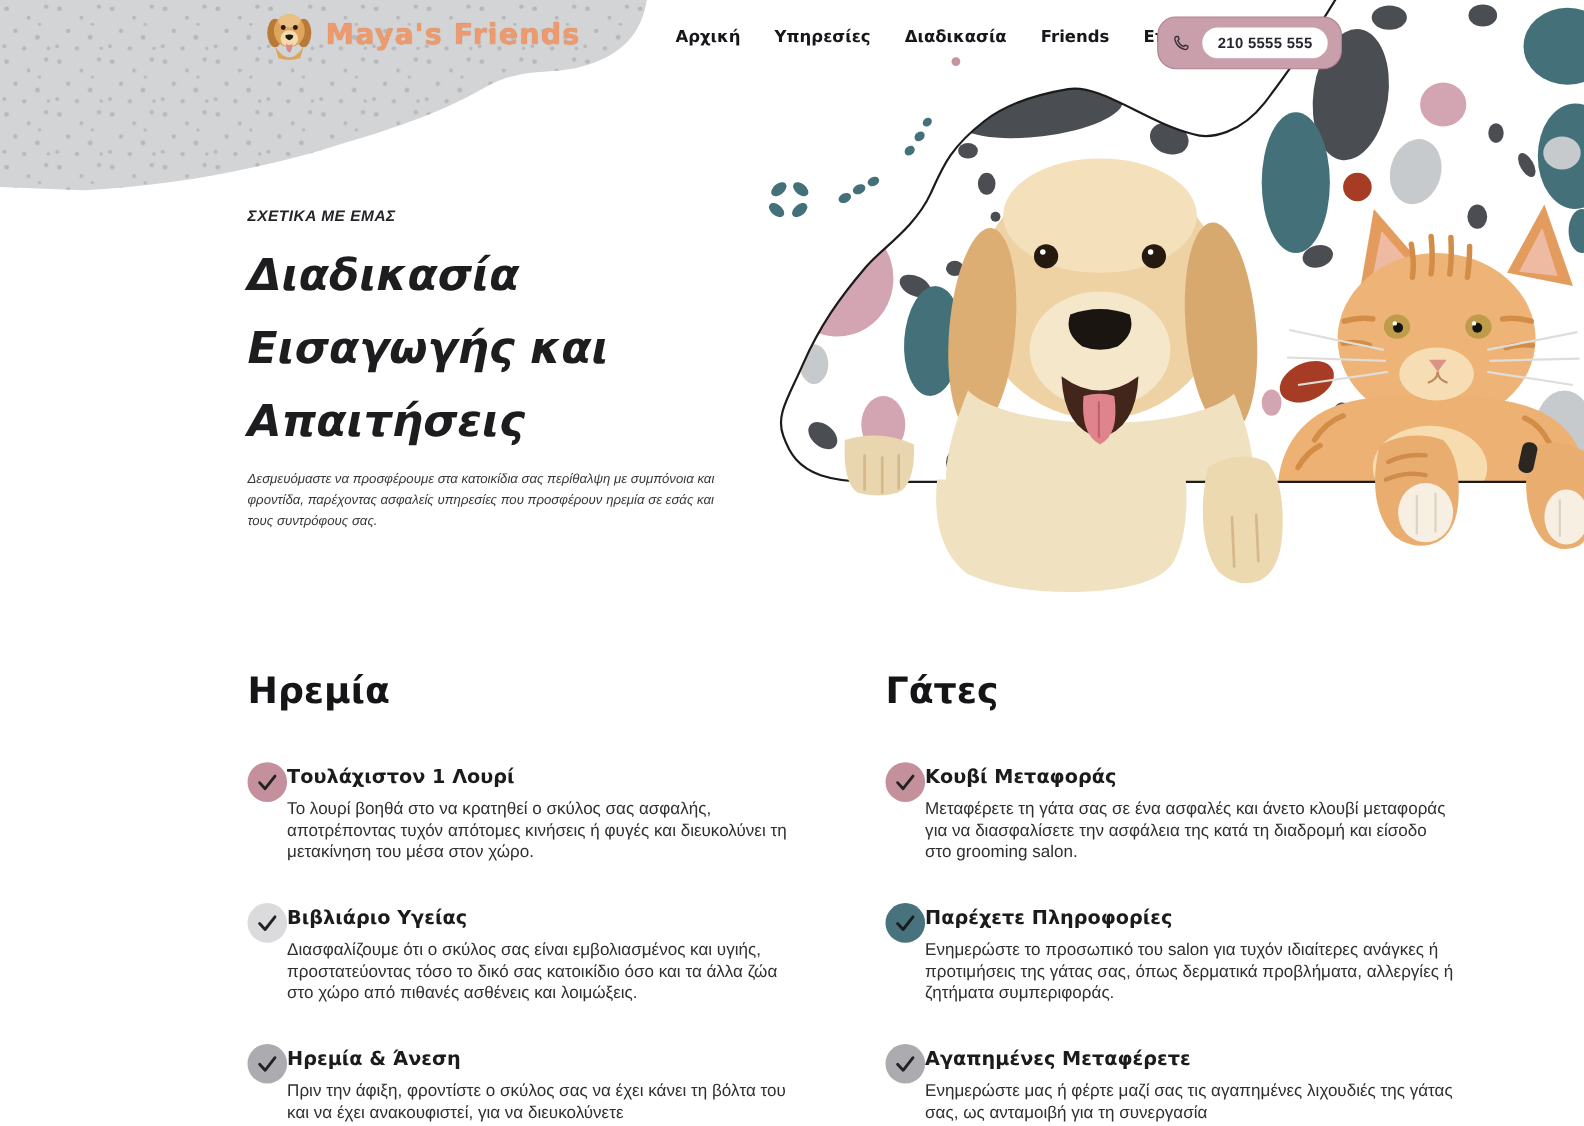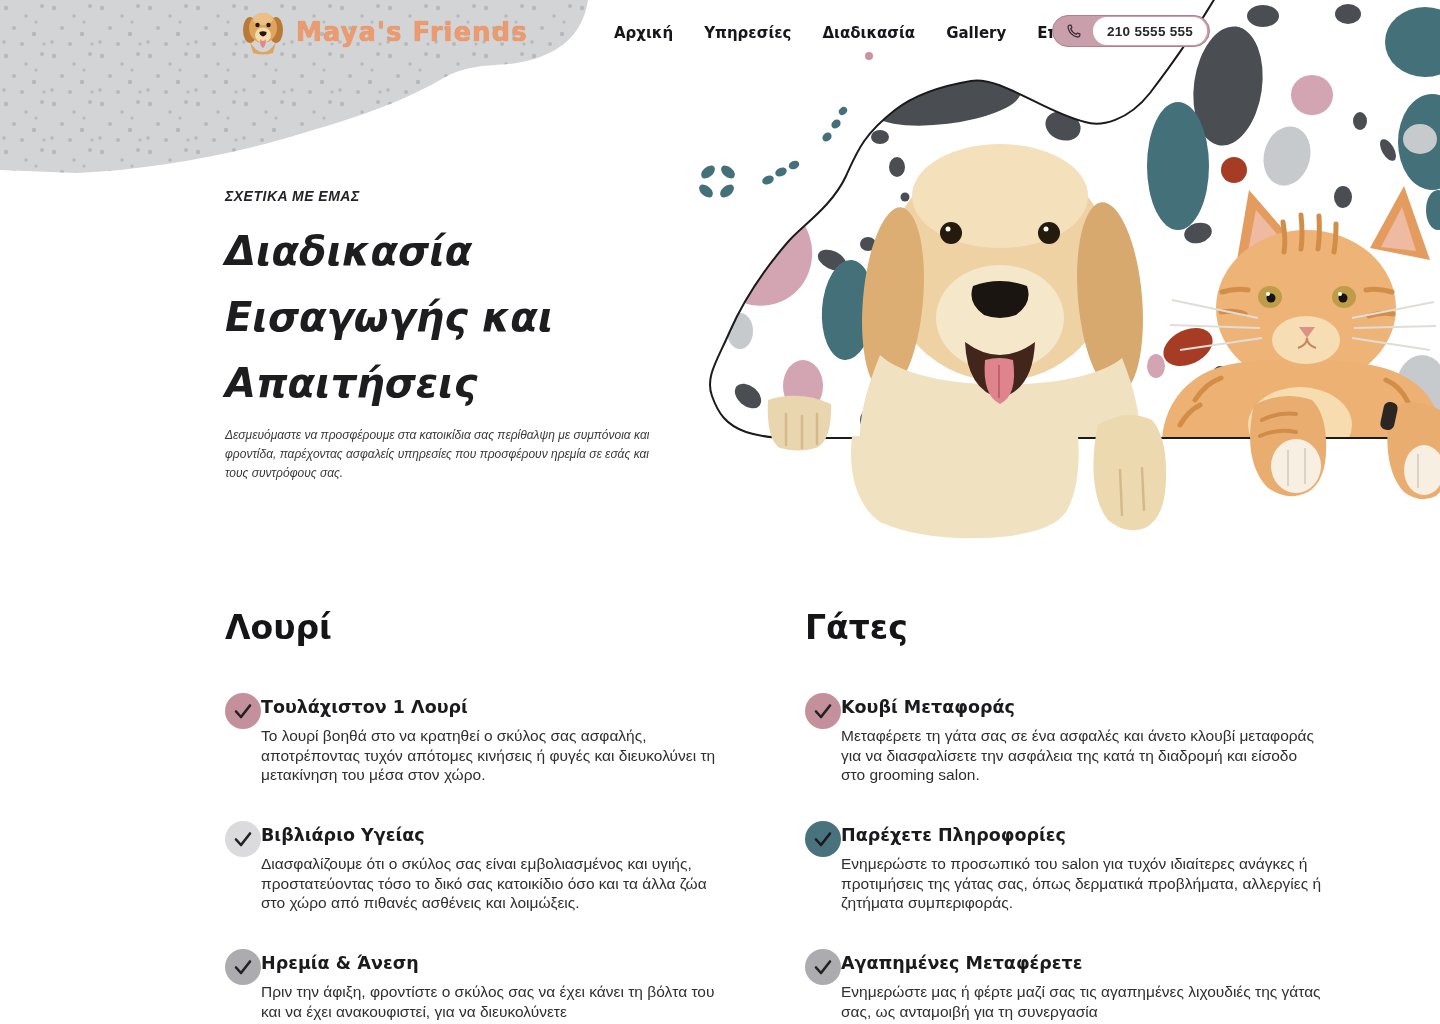--- a/index.html
+++ b/index.html
@@ -11,22 +11,22 @@
   .header-blob { position:absolute; left:0; top:0; z-index:0; }
   header { position:absolute; left:0; top:0; width:1440px; height:70px; z-index:5;margin-left:12px; }
   .logo { position:absolute; left:228px; top:8px; display:flex; align-items:center; gap:10px; cursor:pointer; }
   .logo-text { font-family:"DejaVu Sans", sans-serif; font-weight:700; font-size:26px;
                color:#ed9a6e; letter-spacing:1px; text-shadow:0 0 1px #c97a4b; }
   nav { position:absolute; left:602px; top:24px; display:flex; gap:31px; }
   .nav-item { position:relative; font-family:"DejaVu Sans", sans-serif; font-weight:700;
               font-size:15px; color:#17171b; text-decoration:none; cursor:pointer; }
   .nav-item.active::after { content:''; position:absolute; left:50%; transform:translateX(-50%);
               bottom:-18px; width:8px; height:8px; border-radius:50%; background:#c794a0; }
-  .phone-pill { position:absolute; left:1040px; top:15px; height:32px; display:flex; align-items:center;
-              background:#c99fab; border:1px solid #b2808d; border-radius:17px; padding:0 2px 0 0; cursor:pointer; }
+  .phone-pill { position:absolute; left:1040px; top:15px; height:48px; display:flex; align-items:center;
+              background:#c99fab; border:1px solid #b2808d; border-radius:17px; padding:0 12px 0 0; cursor:pointer; }
   .phone-icon-wrap { width:40px; display:flex; justify-content:center; align-items:center; }
   .phone-num { background:#ffffff; border-radius:14px; height:28px; display:flex; align-items:center;
               padding:0 14px; font-weight:700; font-size:13.5px; color:#26262e; letter-spacing:0.3px; }
 
   
   .about { position:absolute; left:225px; top:188px; width:440px; z-index:2;font-style:italic; }
   .eyebrow { font-size:14px; font-weight:700; color:#242428; letter-spacing:0.5px; }
   h1 { font-family:"DejaVu Sans", sans-serif; font-weight:700; font-size:40px; line-height:66px;
        color:#1d1d1f; width:390px; margin-top:14px; }
   .about p { margin-top:10px; font-size:12px; line-height:19px; color:#38383a; width:428px; }
@@ -263,42 +263,42 @@
         <path d="M20,31 Q23,35 26,31 Q25.5,39 23,40 Q20.5,39 20,31 Z" fill="#e2868e"></path>
         <path d="M10,34 Q16,44 23,44 Q30,44 36,34 L33,45 Q23,48 13,45 Z" fill="#dfa45e"></path>
       </svg>
       <span class="logo-text">Maya's Friends</span>
     </div>
 
     <nav>
       <a class="nav-item">Αρχική</a>
       <a class="nav-item">Υπηρεσίες</a>
       <a class="nav-item active">Διαδικασία</a>
-      <a class="nav-item">Gallery</a>
+      <a class="nav-item">Friends</a>
       <a class="nav-item">Επικοινωνία</a>
     </nav>
 
     <a class="phone-pill">
       <span class="phone-icon-wrap">
         <svg width="17" height="17" viewBox="0 0 24 24">
           <path d="M7 3 C5 3 3.8 5 4.4 7.2 C6 13.2 10.8 18 16.8 19.6 C19 20.2 21 19 21 17 L21 15.4 L17.4 14.3 L15.9 15.9 C13 14.8 9.2 11 8.1 8.1 L9.7 6.6 L8.6 3 Z" fill="none" stroke="#3a3038" stroke-width="1.8" stroke-linejoin="round"></path>
         </svg>
       </span>
       <span class="phone-num">210 5555 555</span>
     </a>
   </header>
 
   <section class="about">
     <div class="eyebrow">ΣΧΕΤΙΚΑ ΜΕ ΕΜΑΣ</div>
     <h1>Διαδικασία Εισαγωγής και Απαιτήσεις</h1>
     <p>Δεσμευόμαστε να προσφέρουμε στα κατοικίδια σας περίθαλψη με συμπόνοια και φροντίδα, παρέχοντας ασφαλείς υπηρεσίες που προσφέρουν ηρεμία σε εσάς και τους συντρόφους σας.</p>
   </section>
 
   <section class="col col-dogs">
-    <h2>Λουρί</h2>
+    <h2>Ηρεμία</h2>
 
     <div class="item">
       <span class="check" data-color="pink">
         <svg width="36" height="36" viewBox="0 0 36 36">
             <path d="M11,18.5 L16,24 L25,12.5" stroke="#222" stroke-width="2.6" fill="none" stroke-linecap="round" stroke-linejoin="round"></path>
           </svg>
       </span>
       <div class="item-body">
         <h3>Τουλάχιστον 1 Λουρί</h3>
         <p>Το λουρί βοηθά στο να κρατηθεί ο σκύλος σας ασφαλής, αποτρέποντας τυχόν απότομες κινήσεις ή φυγές και διευκολύνει τη μετακίνηση του μέσα στον χώρο.</p>

